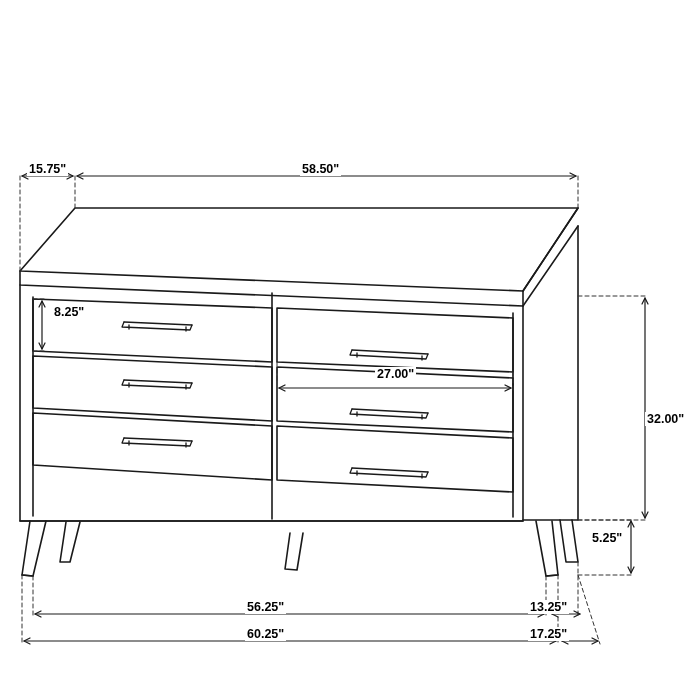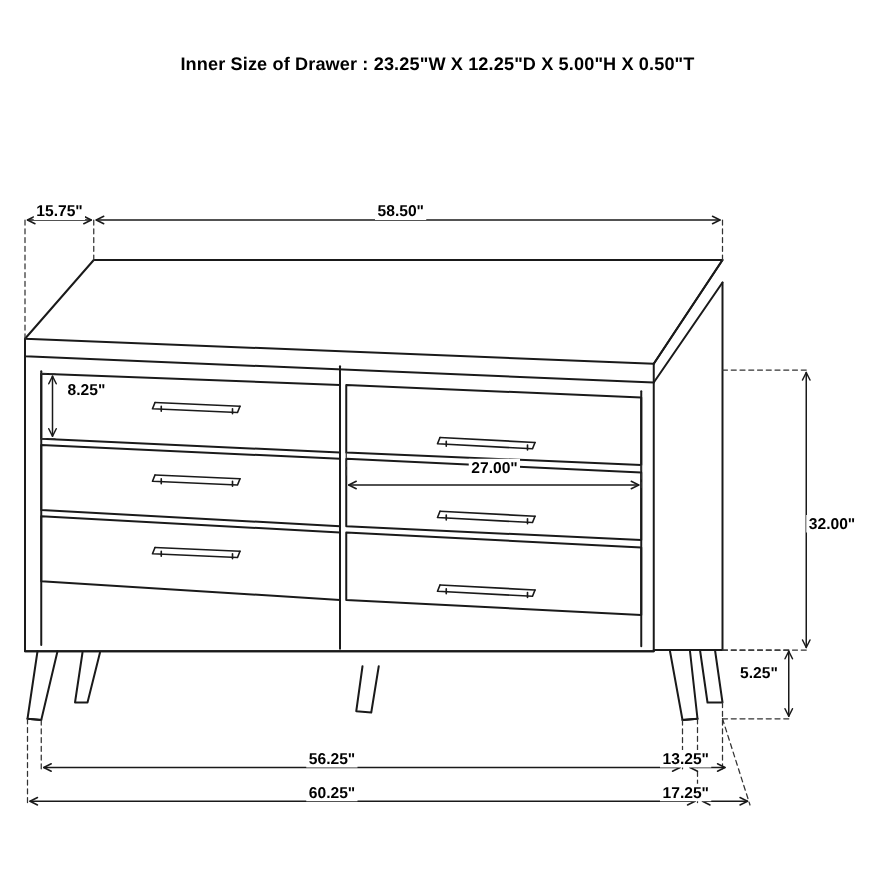--- a/index.html
+++ b/index.html
@@ -45,21 +45,20 @@
     background: #ffffff;
     padding: 0 2px;
     white-space: nowrap;
   }
 </style>
 </head>
 <body>
 
 <div id="stage">
 
-  <div id="title">Inner Size of Drawer : 23.25"W X 12.25"D X 5.00"H X 0.50"T</div>
 
   <svg viewBox="0 0 700 700" xmlns="http://www.w3.org/2000/svg">
     <g fill="none" stroke="#1a1a1a" stroke-width="1.6" stroke-linejoin="round" stroke-linecap="round">
 
       <g>
         <path d="M 20 271 L 75 208 L 578 208 L 523 291 Z"></path>
         <path d="M 20 271 L 20 285 L 523 306 L 523 291"></path>
         <path d="M 523 291 L 578 208"></path>
       </g>
 

